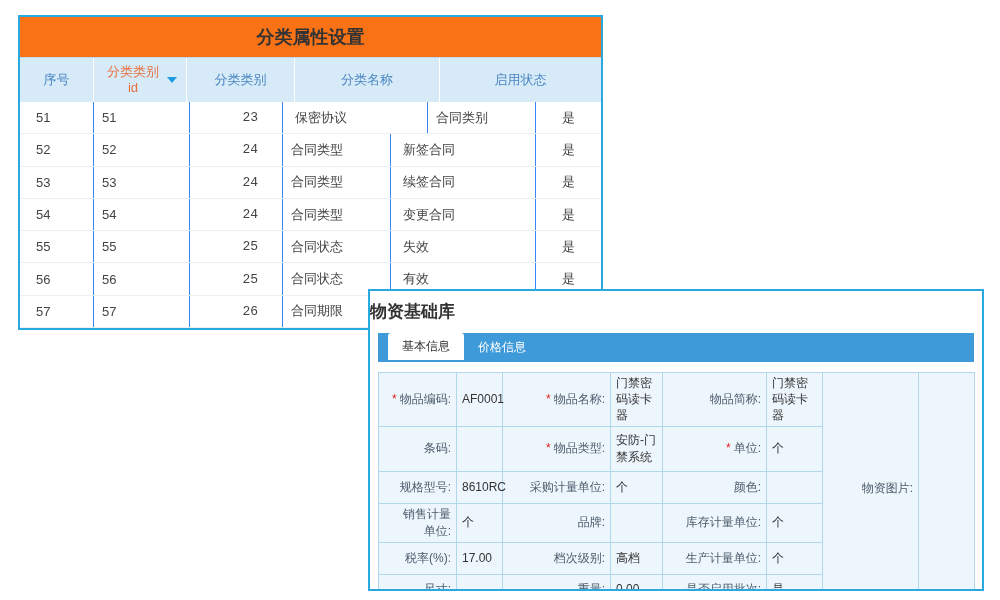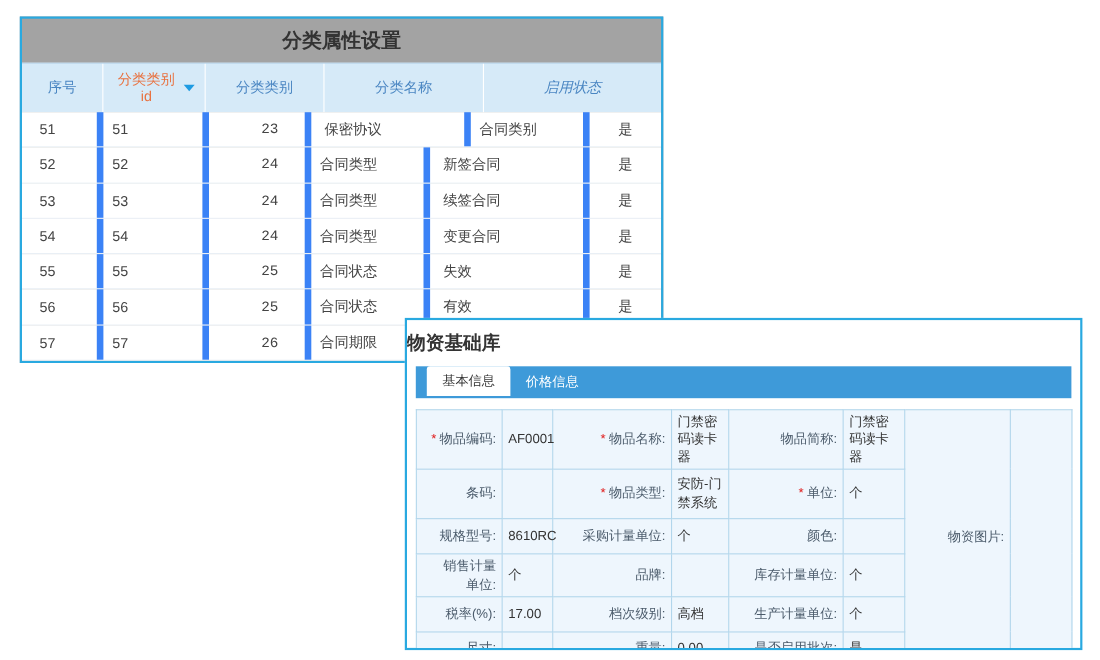--- a/index.html
+++ b/index.html
@@ -2,36 +2,36 @@
 <html><head>
 <meta charset="utf-8">
 <style>
   * { box-sizing: border-box; margin: 0; padding: 0; }
   html,body { width:1000px; height:600px; background:#ffffff; overflow:hidden;
     font-family:"Liberation Sans","DejaVu Sans",sans-serif; }
   .stage { position:relative; width:1000px; height:600px; background:#fff; }
 
   
   .panel1 { position:absolute; left:18px; top:15px; width:585px; height:315px;
-    background:#a3a3a3; border:2px solid #29a9e0; overflow:hidden; }
+    background:#f97316; border:2px solid #29a9e0; overflow:hidden; }
   .p1-title { height:40px; line-height:40px; text-align:center; font-size:18px;
     font-weight:bold; color:#333; }
   .p1-header { display:flex; height:45px; background:#d6eaf8; border-top:1px solid #bed8ec;
     color:#4a86c2; font-size:13px; align-items:stretch; }
   .p1-hcell { display:flex; align-items:center; justify-content:center;
     border-right:1px solid #ffffff; text-align:center; }
   .p1-hcell:last-child { border-right:none; }
   .hc1{width:74px;} .hc2{width:96px;} .hc3{width:93px;} .hc4{width:108px;}
-  .hc5{width:145px;} .hc6{flex:1;font-style:italic;}
+  .hc5{width:145px;} .hc6{flex:1;}
   .sorted-label { color:#e8713f; width:60px; line-height:1.25; }
   .sort-arrow { width:0; height:0; border-left:5px solid transparent;
     border-right:5px solid transparent; border-top:6px solid #1e9be2; margin-left:4px; }
   .p1-row { display:flex; height:32.3px; border-bottom:1px solid #e9eff5;
     font-size:13px; color:#444; align-items:center; background:#fff; }
-  .p1-cell { height:100%; display:flex; align-items:center; border-right:6px solid #3b82f6; }
+  .p1-cell { height:100%; display:flex; align-items:center; border-right:1px solid #3b82f6; }
   .p1-cell:last-child { border-right:none; }
   .dc1{width:74px; padding-left:16px;} .dc2{width:96px; padding-left:8px;}
   .dc3{width:93px; justify-content:flex-end; padding-right:24px;font-family:Liberation Mono, monospace;}
   .dc4{width:108px; padding-left:8px;} .dc5{width:145px; padding-left:12px;}
   .dc6{flex:1; justify-content:center;}
 
   
   .panel2 { position:absolute; left:368px; top:289px; width:616px; height:302px;
     background:#fff; border:2px solid #29a9e0; overflow:hidden; }
   .p2-title { height:42px; line-height:42px; font-size:17px;

